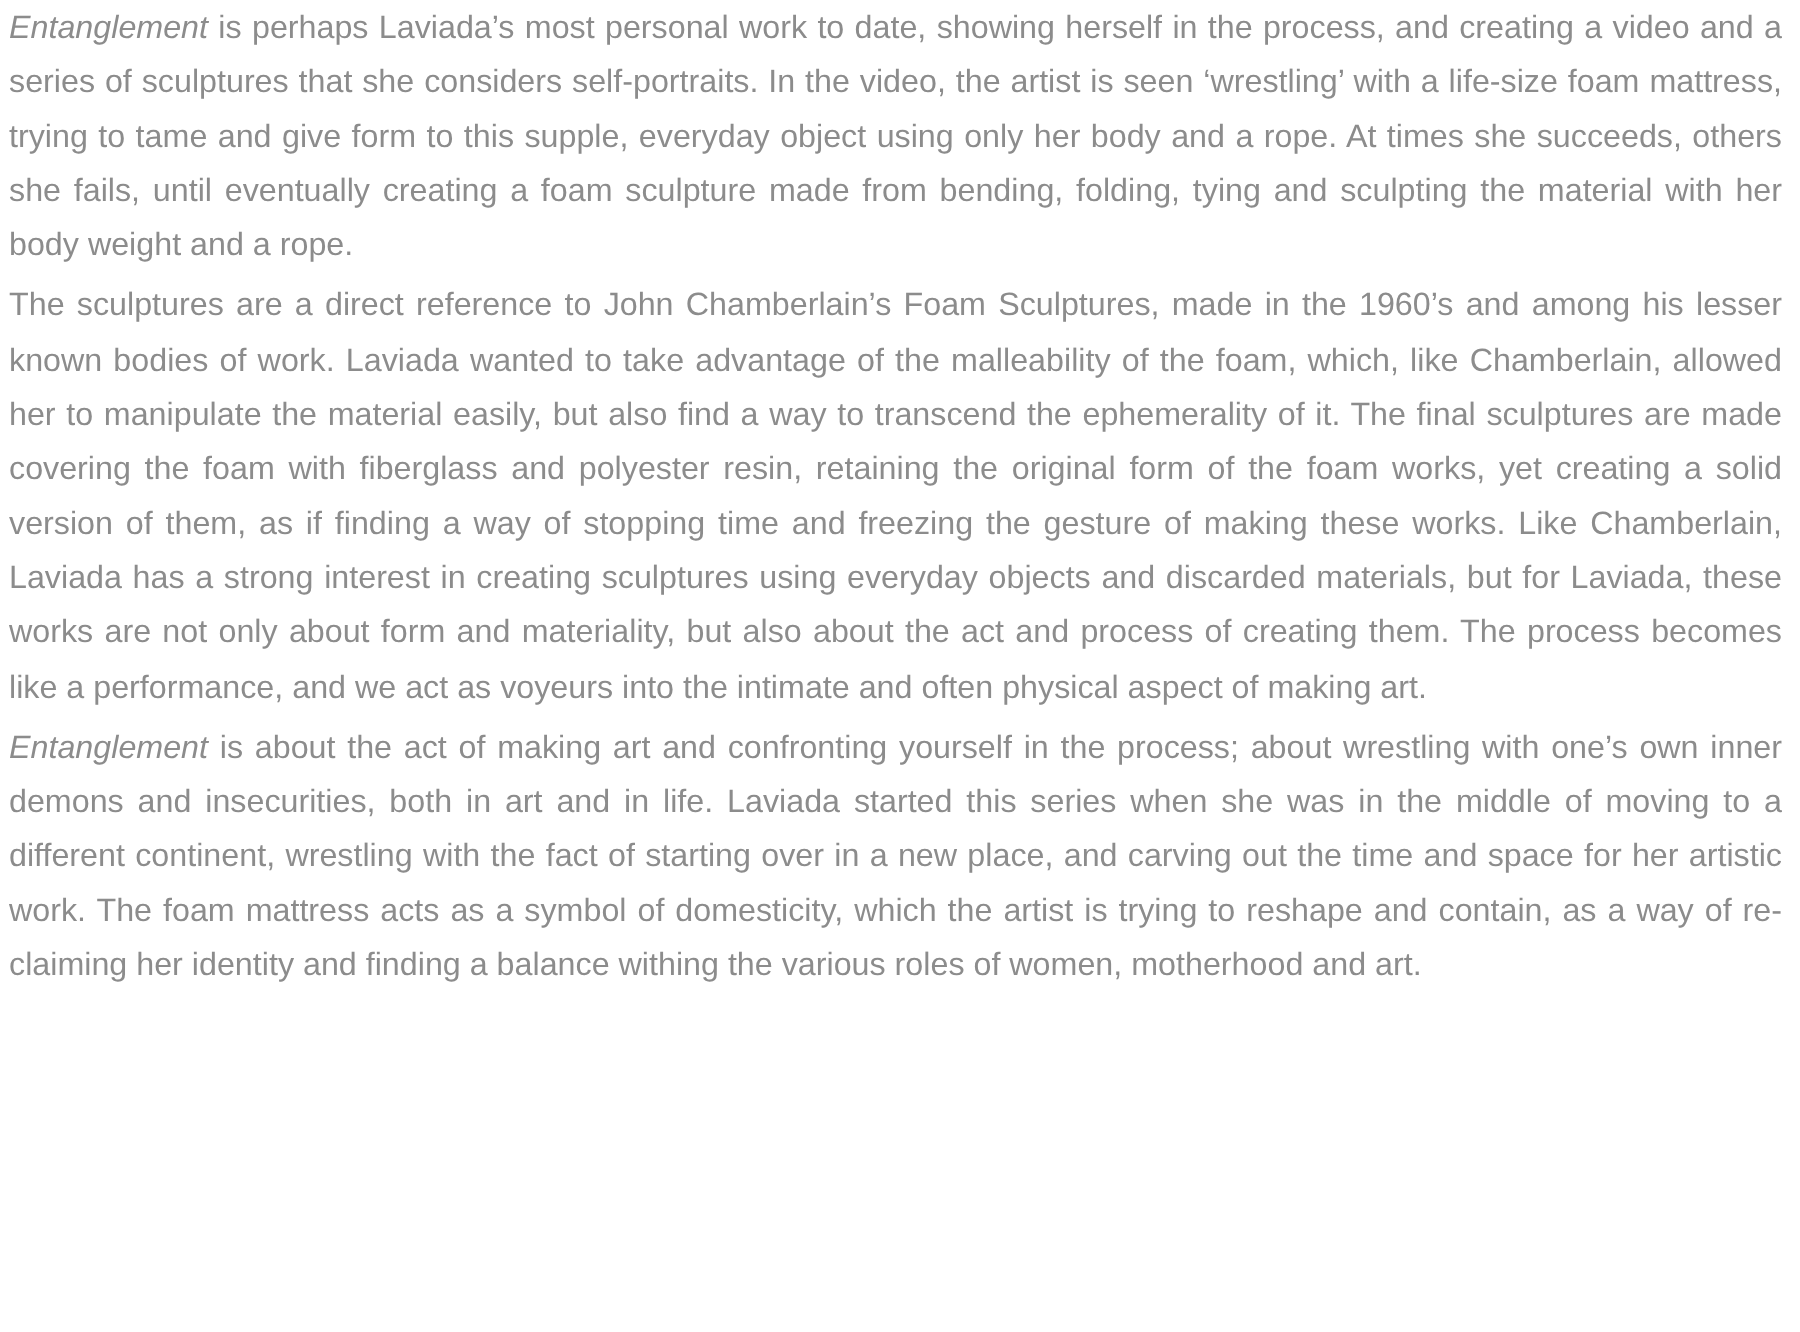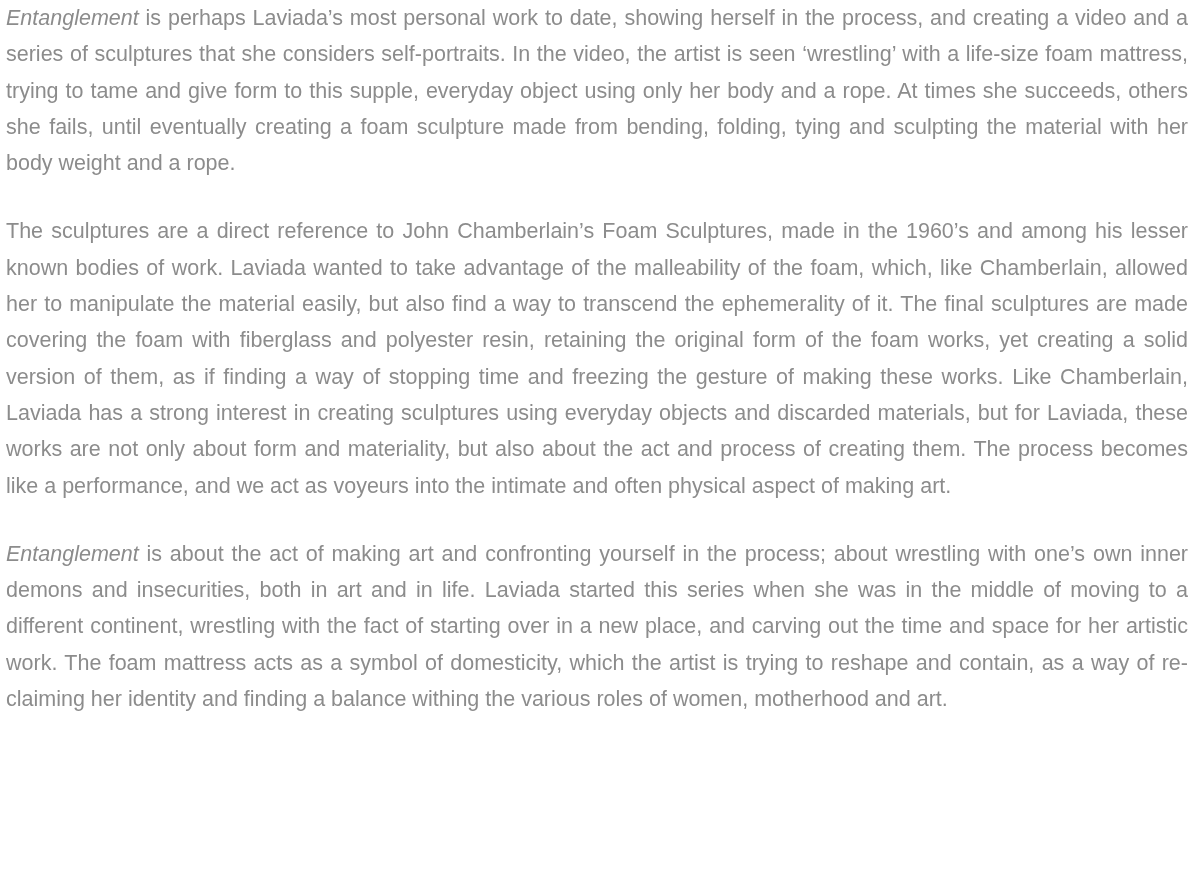--- a/index.html
+++ b/index.html
@@ -22,21 +22,21 @@
   }
   .para {
     text-align: justify;
     text-justify: inter-word;
     font-size: 21.5px;
     line-height: 36.3px;
     color: #8c8c8c;
     margin: 0;
   }
   .para + .para {
-    margin-top: 32px;
+    margin-top: 4px;
   }
   .para em {
   }
   .lead-in {
     font-style: italic;
   }
 </style>
 </head>
 <body>
 

